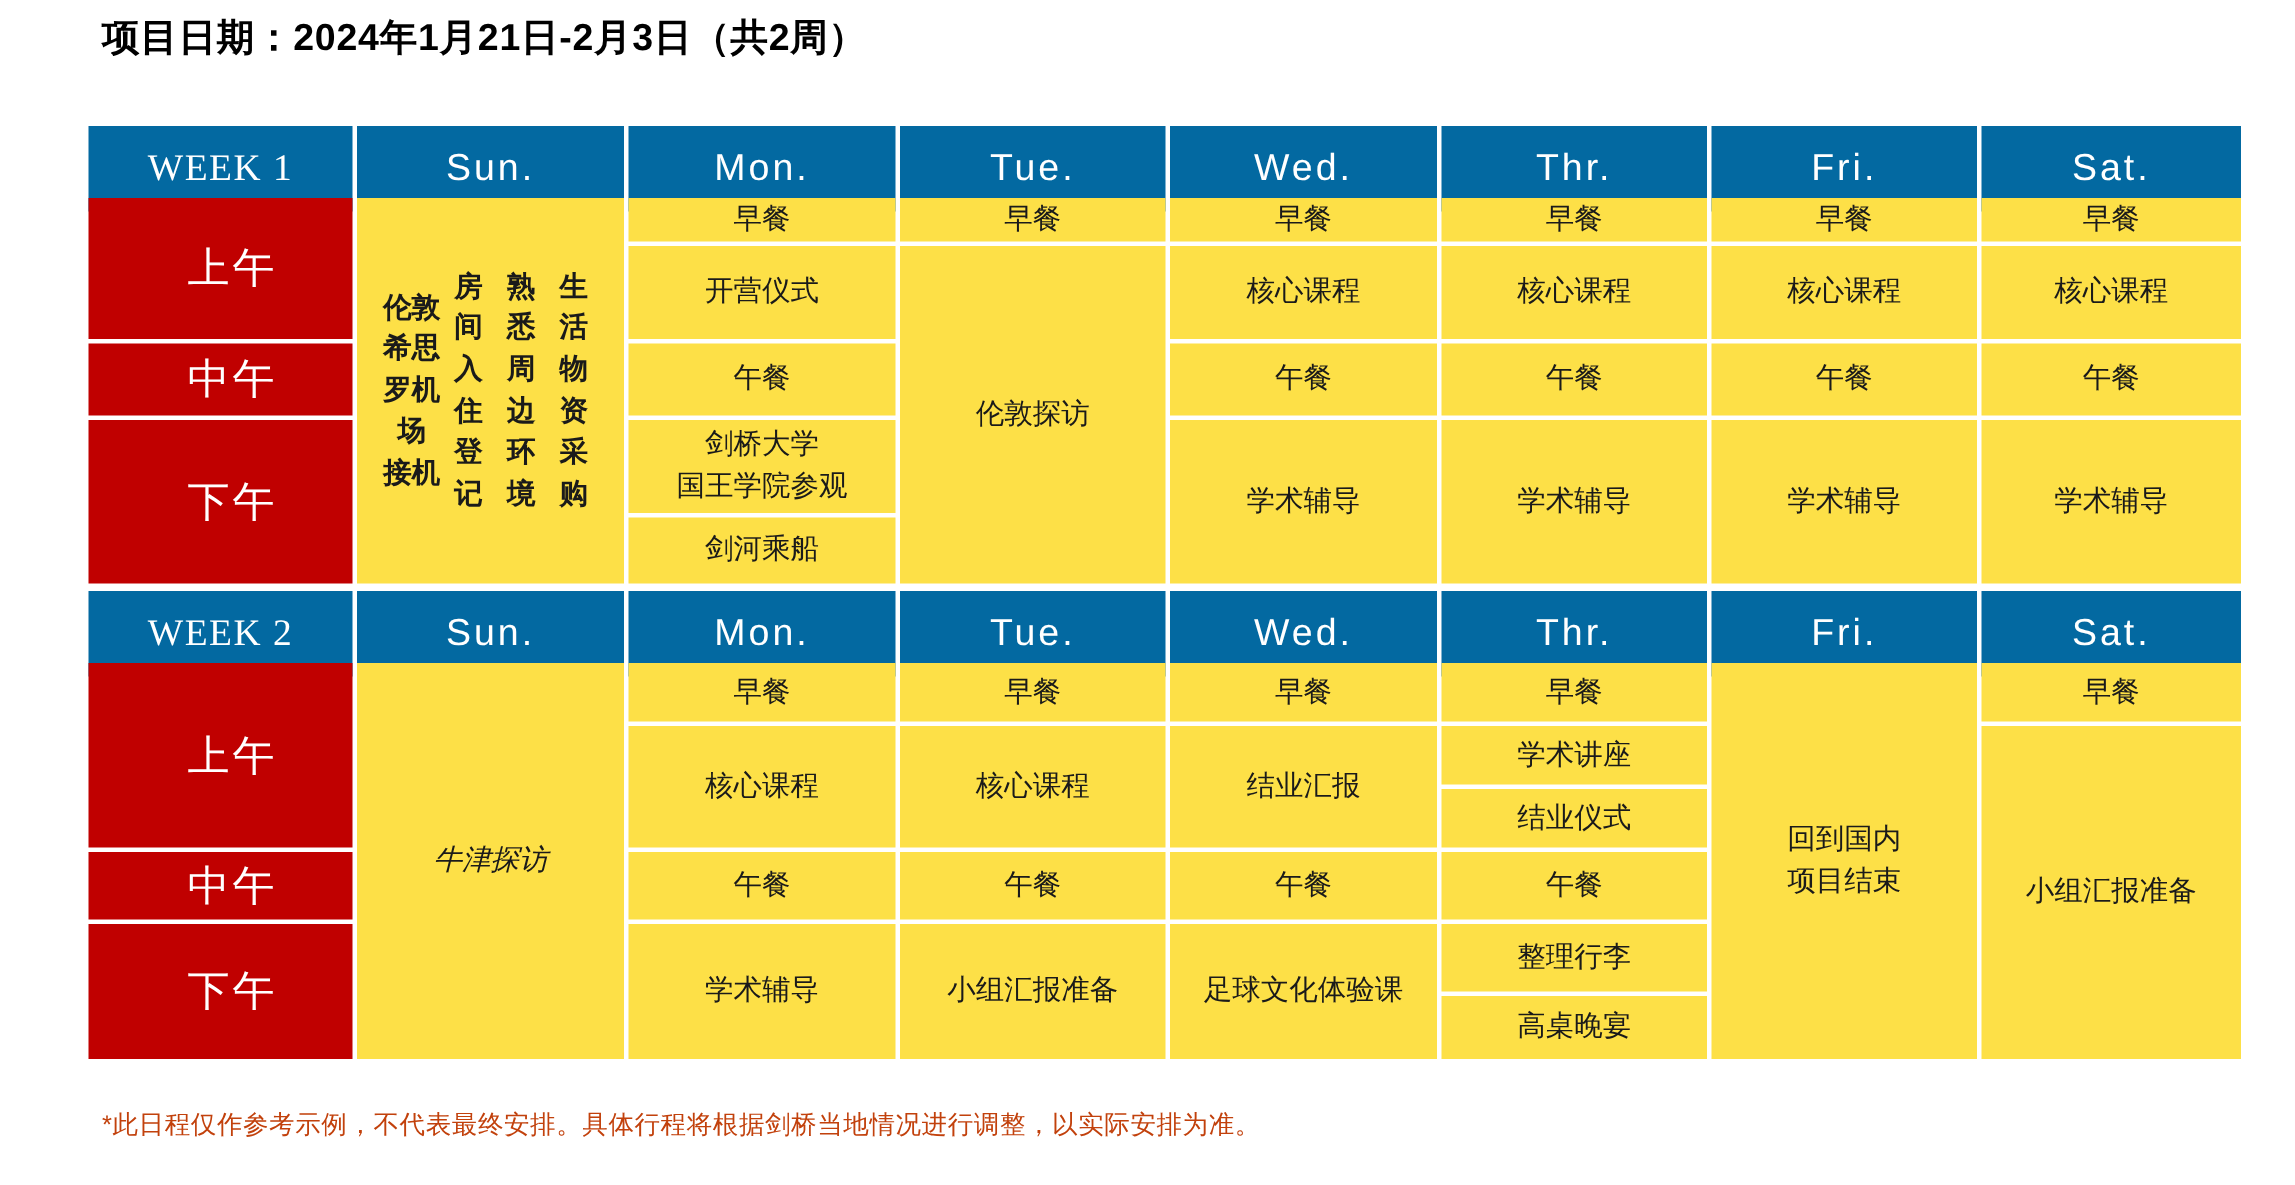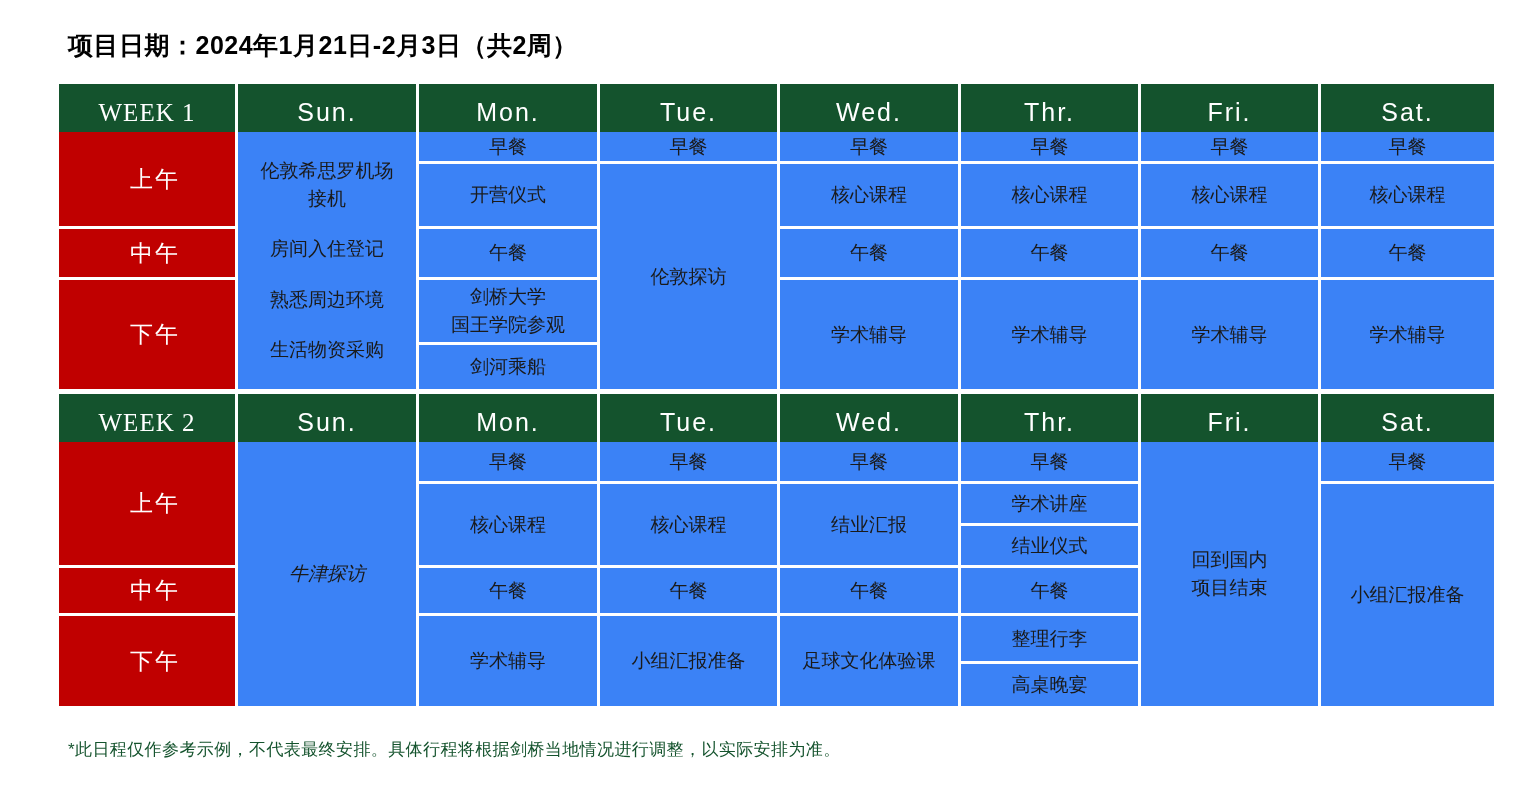--- a/index.html
+++ b/index.html
@@ -4,58 +4,58 @@
 <style>
   html,body{margin:0;padding:0;}
   body{
     width:1530px;height:790px;background:#ffffff;
     font-family:"Liberation Sans","DejaVu Sans",sans-serif;
     color:#1a1a1a;overflow:hidden;
   }
   .page{position:relative;width:1530px;height:790px;}
 
   .title{
-    position:absolute;left:68px;top:29px;
+    position:absolute;left:68px;top:8px;
     font-size:25px;font-weight:bold;letter-spacing:.5px;color:#000;
     white-space:nowrap;
   }
 
   .grid{
     position:absolute;left:59px;top:84px;
     width:1414px;
     display:grid;
     grid-template-columns:176px 178px 178px 177px 178px 177px 177px 173px;
     gap:3px;
     background:#ffffff;
   }
 
   .hcell{
-    background:#14532d;color:#ffffff;
+    background:#0369a1;color:#ffffff;
     display:flex;align-items:center;justify-content:center;
     height:57px;
   }
   .hcell.week{font-family:"Liberation Serif","DejaVu Serif",serif;font-size:25px;letter-spacing:1px;}
   .hcell.day{font-size:25px;letter-spacing:2px;font-weight:normal;}
 
   .tcell{
     background:#C00000;color:#ffffff;
     display:flex;align-items:center;justify-content:center;
-    font-size:23px;letter-spacing:2px;padding-left:16px;
+    font-size:28px;letter-spacing:2px;padding-left:16px;
   }
 
   .cell{
-    background:#3b82f6;
+    background:#fde047;
     display:flex;align-items:center;justify-content:center;
     text-align:center;font-size:19px;line-height:1.45;
     padding:2px 16px;box-sizing:border-box;
   }
 
   .note{
     position:absolute;left:68px;top:738px;
-    font-size:17px;color:#14532d;letter-spacing:.4px;white-space:nowrap;
+    font-size:17px;color:#c2410c;letter-spacing:.4px;white-space:nowrap;
   }
 </style>
 </head>
 <body>
 
 <div class="page">
 
   <div class="title">项目日期：2024年1月21日-2月3日（共2周）</div>
 
   <div class="grid" style="top:84px; grid-template-rows:45px 29px 62px 48px 62px 44px;">
@@ -64,21 +64,21 @@
     <div class="hcell day">Sun.</div>
     <div class="hcell day">Mon.</div>
     <div class="hcell day">Tue.</div>
     <div class="hcell day">Wed.</div>
     <div class="hcell day">Thr.</div>
     <div class="hcell day">Fri.</div>
     <div class="hcell day">Sat.</div>
 
     <div class="tcell" style="grid-row:2 / span 2;">上午</div>
 
-    <div class="cell" style="grid-row:2 / span 5; flex-direction:column; justify-content:space-evenly;">
+    <div class="cell" style="grid-row:2 / span 5; flex-direction:row; justify-content:space-evenly;font-weight:bold;">
       <div>
         <div>伦敦希思罗机场</div>
         <div>接机</div>
       </div>
       <div>房间入住登记</div>
       <div>熟悉周边环境</div>
       <div>生活物资采购</div>
     </div>
 
     <div class="cell">早餐</div>

